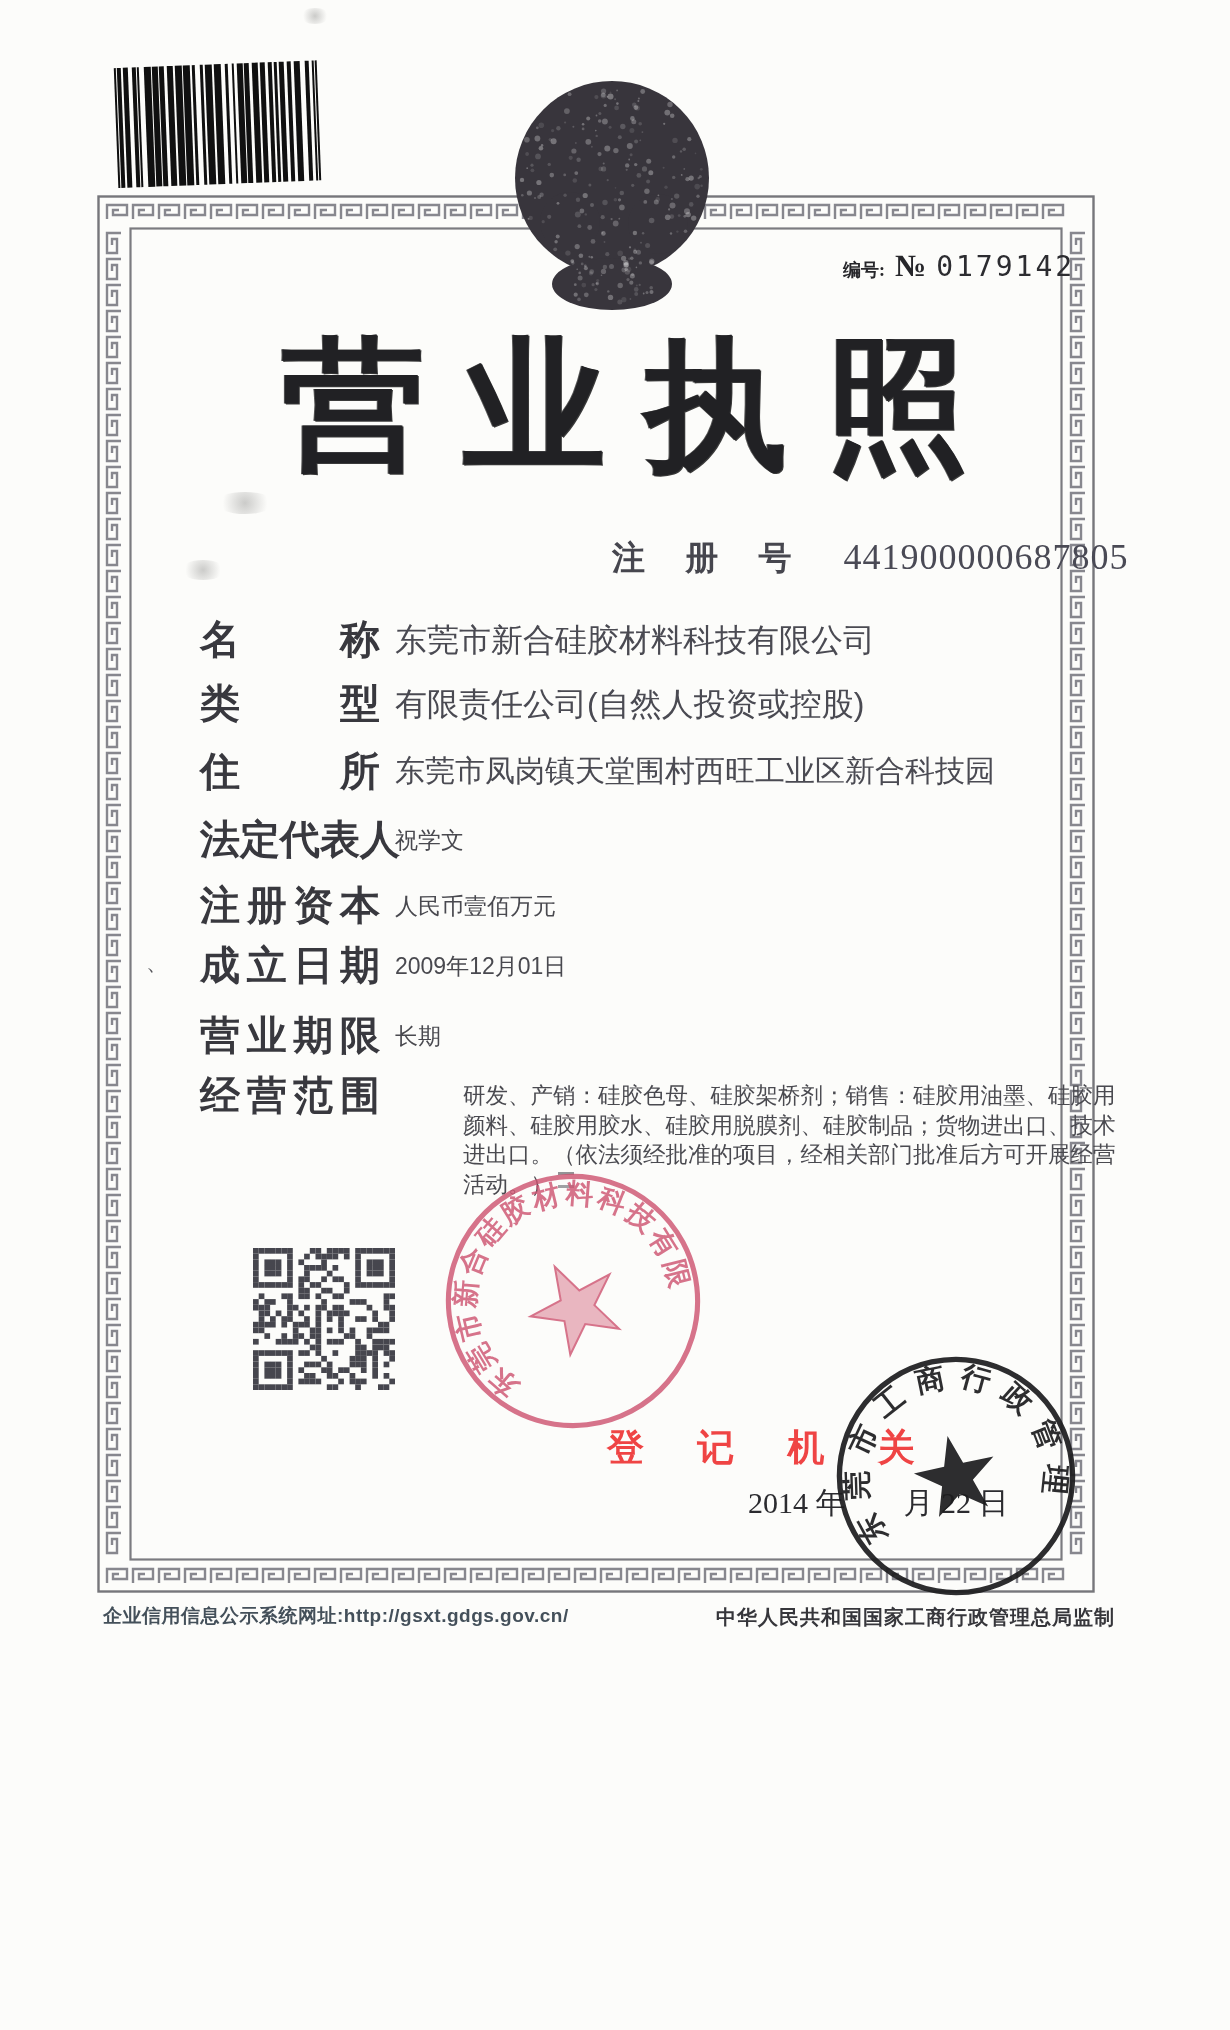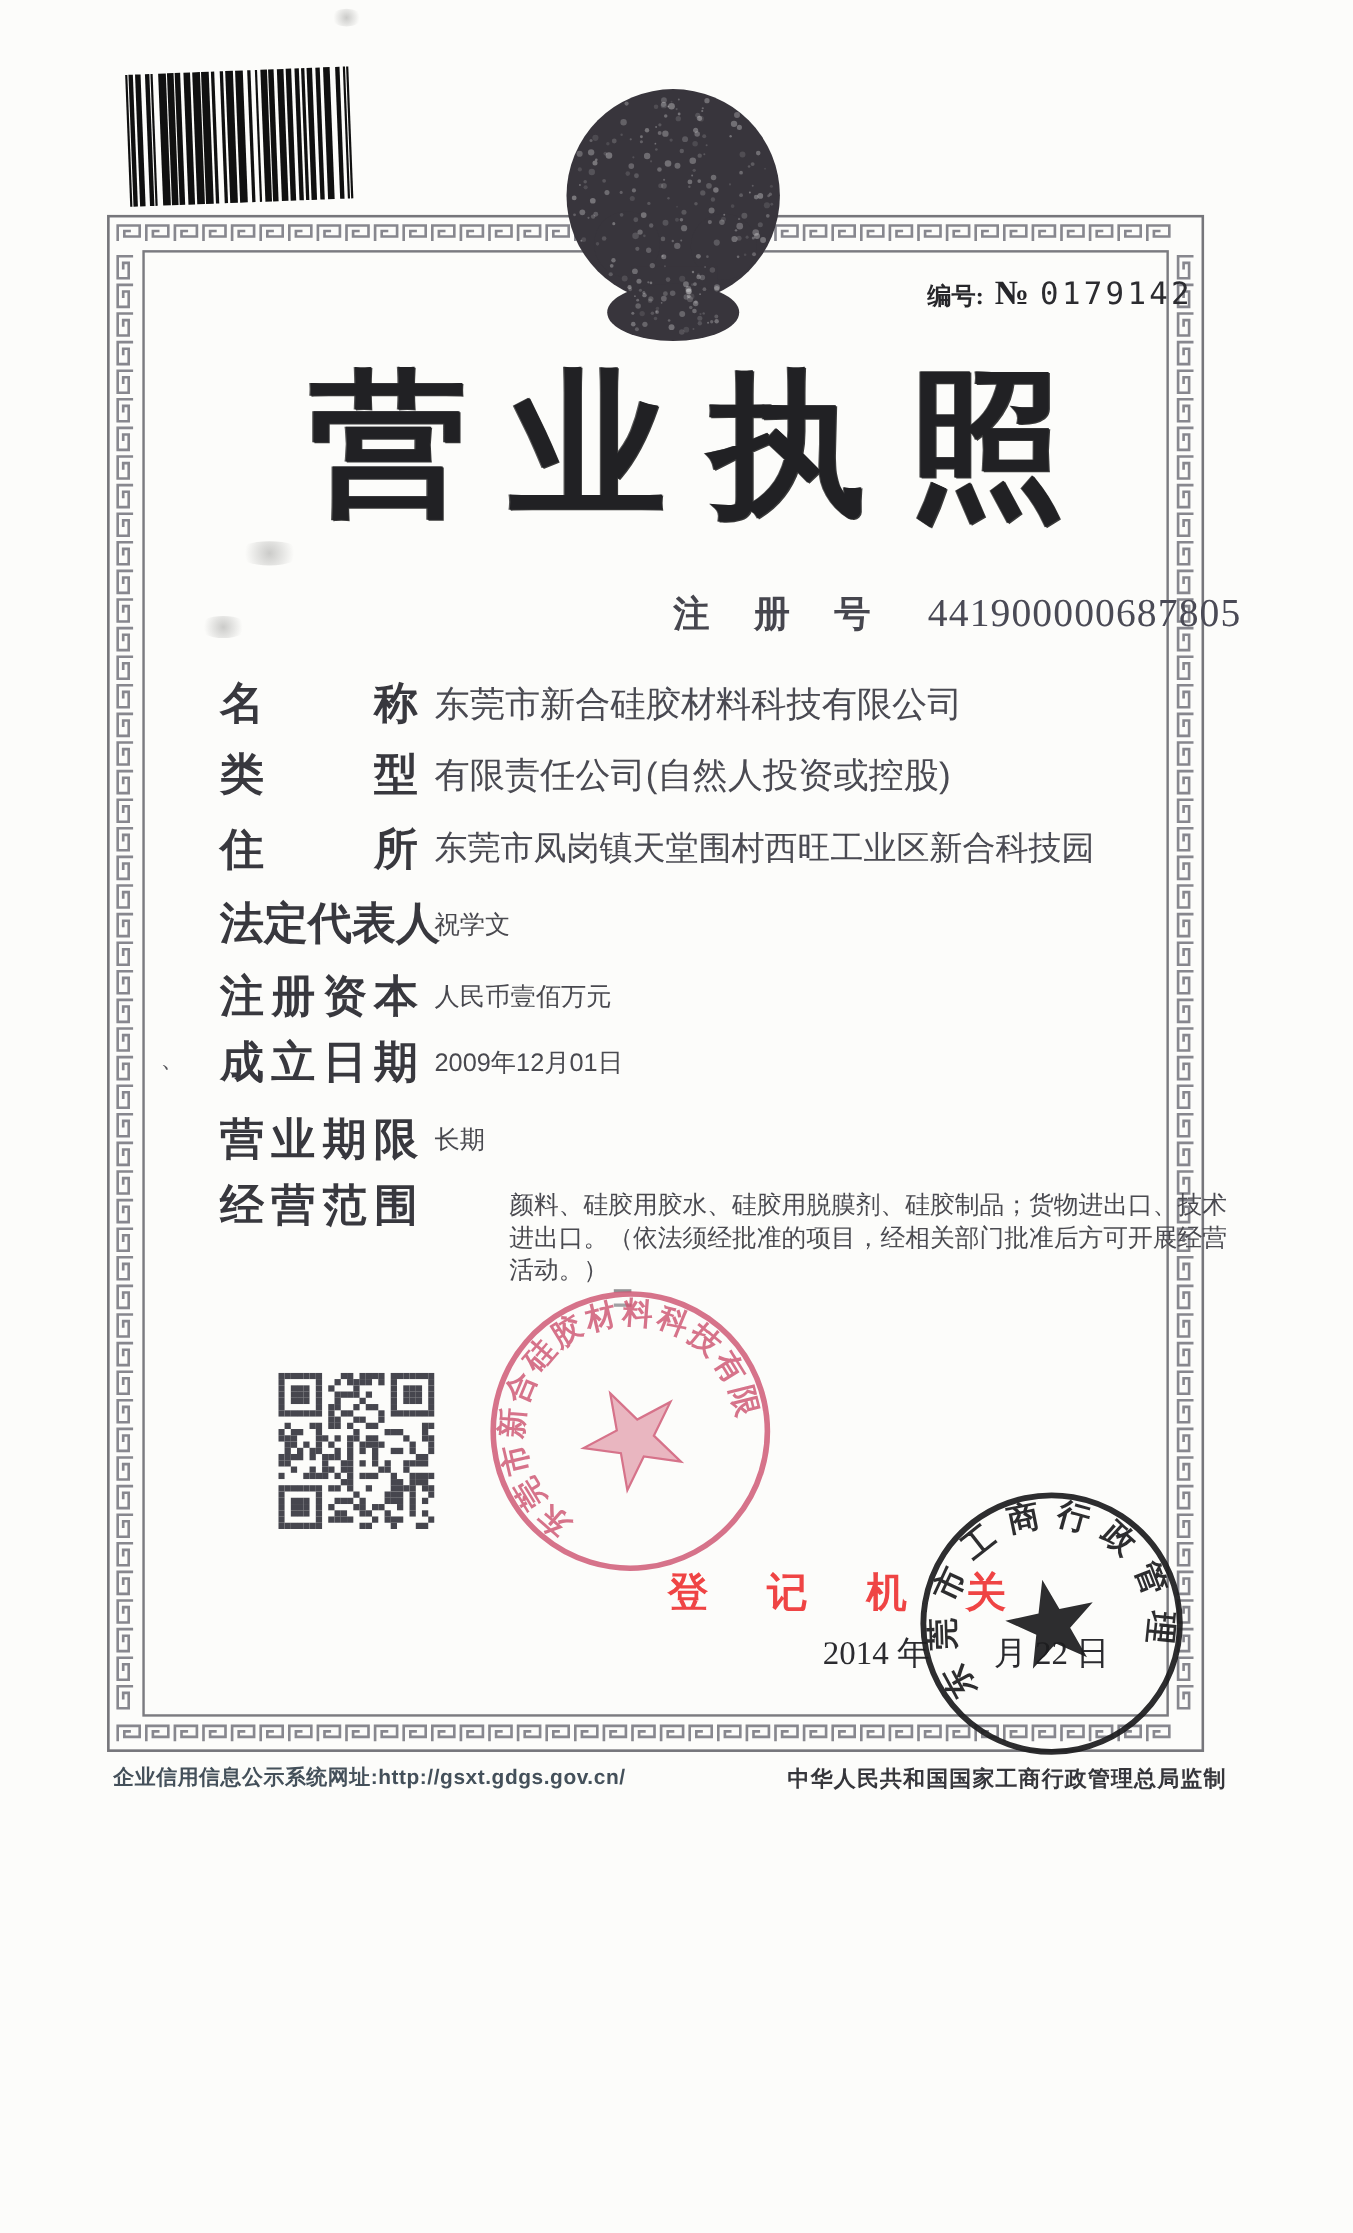--- a/index.html
+++ b/index.html
@@ -6,21 +6,21 @@
   .page{position:relative;width:1230px;height:2030px;background:#fcfcfa;overflow:hidden;
         font-family:"Liberation Sans",sans-serif;color:#222;}
   .abs{position:absolute;}
 
   
   .barcode{left:116px;top:64px;width:214px;height:120px;transform:rotate(-2.2deg);display:flex;align-items:stretch;}
   .barcode .bar{background:#101010;height:100%;}
 
   
   .serial{left:843px;top:248px;display:flex;align-items:baseline;gap:10px;color:#26262a;}
-  .serial .lbl{font-size:22px;font-weight:700;font-family:"Liberation Serif",serif;}
+  .serial .lbl{font-size:18px;font-weight:700;font-family:"Liberation Serif",serif;}
   .serial .numero{font-size:31px;font-weight:800;font-family:"Liberation Serif",serif;}
   .serial .digits{font-size:28px;letter-spacing:3px;font-family:"DejaVu Sans Mono",monospace;color:#2c2c30;}
 
   
   .title{left:282px;top:330px;width:686px;font-size:142px;font-weight:900;color:#212124;
          text-shadow:1px 1px 0 #3a3a3a, -1px 0 0 #555;line-height:1.05;}
   [data-justify]{display:flex;justify-content:space-between;}
 
   
   .regno{left:612px;top:536px;display:flex;align-items:baseline;gap:36px;}
@@ -425,20 +425,21 @@
   </div>
   <div class="row" style="top:1068px;">
     <div class="f-label" data-justify="">
         <span>经</span>
         <span>营</span>
         <span>范</span>
         <span>围</span>
       </div>
   </div>
   <div class="abs scope-lines">
+    <div>研发、产销：硅胶色母、硅胶架桥剂；销售：硅胶用油墨、硅胶用</div>
     <div>颜料、硅胶用胶水、硅胶用脱膜剂、硅胶制品；货物进出口、技术</div>
     <div>进出口。（依法须经批准的项目，经相关部门批准后方可开展经营</div>
     <div>活动。）</div>
   </div>
   <div class="abs tribar"></div>
 
   <svg class="abs" style="left:253px;top:1248px;" width="142" height="142" viewBox="0 0 142 142" id="qr-svg">
       <rect x="0.0" y="0.0" width="5.7" height="5.7" fill="#46464e"></rect>
       <rect x="5.7" y="0.0" width="5.7" height="5.7" fill="#46464e"></rect>
       <rect x="11.4" y="0.0" width="5.7" height="5.7" fill="#46464e"></rect>

